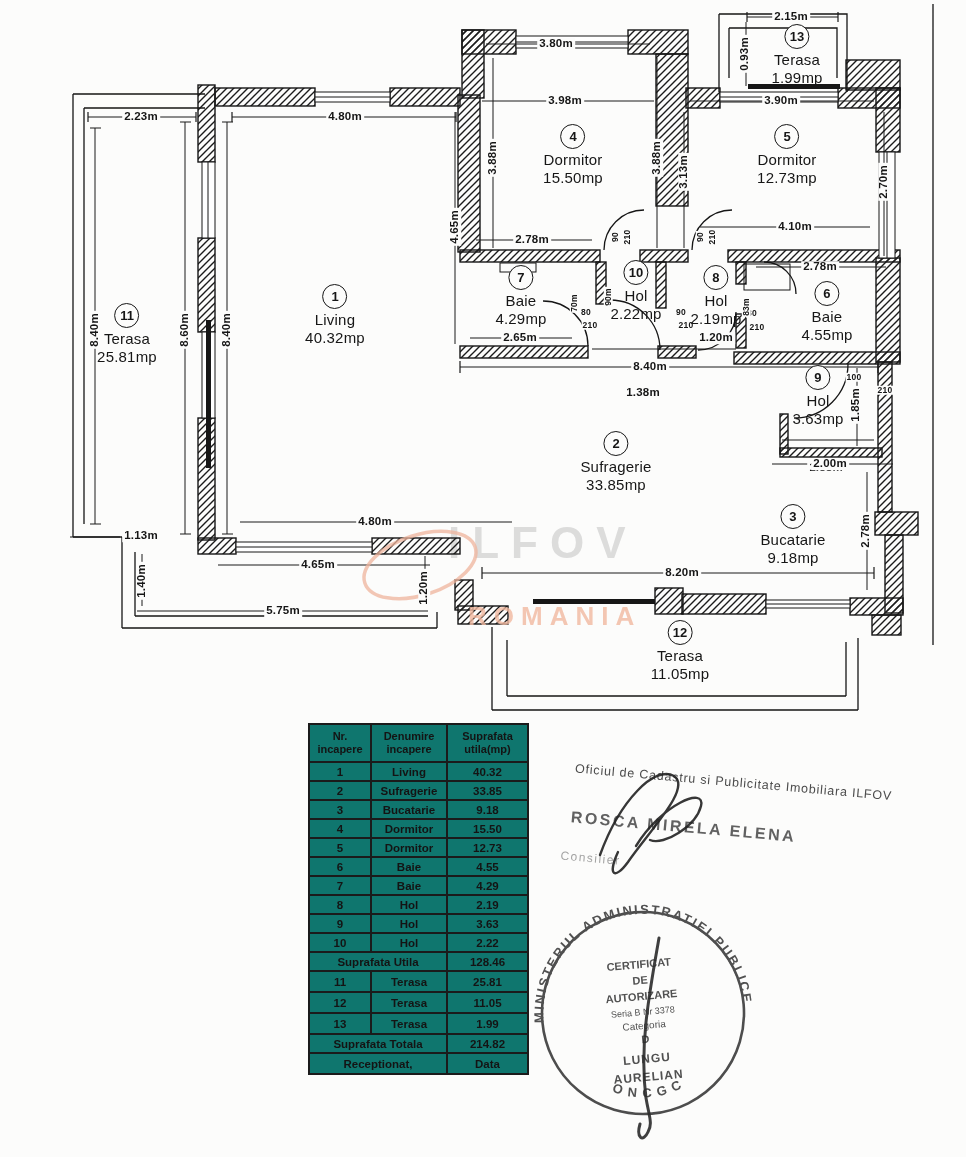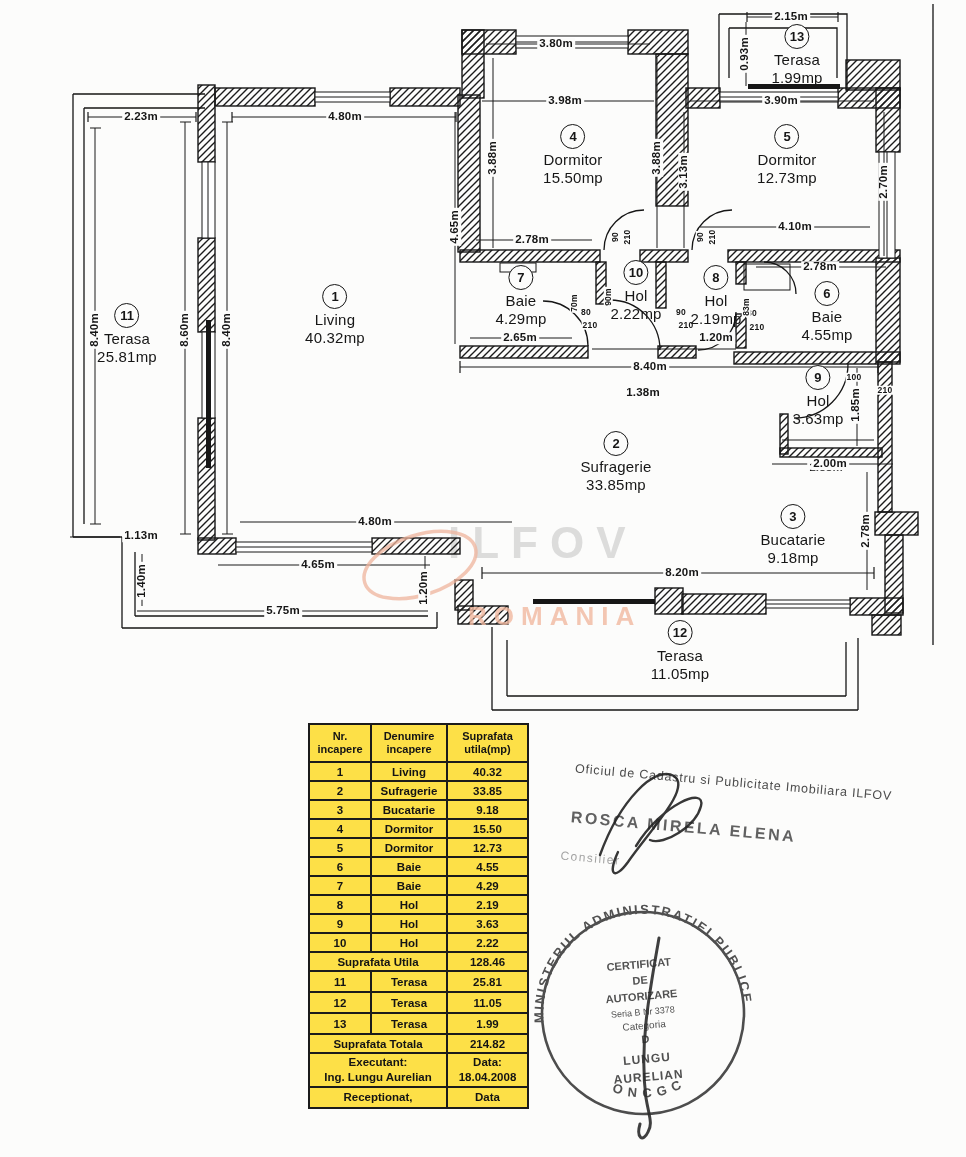--- a/index.html
+++ b/index.html
@@ -22,21 +22,21 @@
   .room .rname,.room .rarea{display:block;font-size:15px;font-weight:400;
         white-space:nowrap;letter-spacing:.2px}
   
   .wm-logo{position:absolute;left:448px;top:518px;z-index:1;font-size:44px;
         font-weight:700;color:#c2c2c2;opacity:.55;letter-spacing:12px}
   .wm-romania{position:absolute;left:468px;top:601px;z-index:4;font-size:26px;
         font-weight:700;color:#f2b9a0;opacity:.8;letter-spacing:7px}
   
   table.areas{position:absolute;left:308px;top:723px;z-index:3;
         border-collapse:collapse;table-layout:fixed;width:201px;
-        font-family:"Liberation Sans",sans-serif;background:#fde047}
+        font-family:"Liberation Sans",sans-serif;background:#0f766e}
   table.areas td,table.areas th{border:2px solid #1b1b1b;text-align:center;
         vertical-align:middle;font-size:11.5px;font-weight:700;
         padding:1px 2px;color:#141414}
   table.areas th{font-size:11px;line-height:1.15;height:34px}
   table.areas .c1{width:56px}
   table.areas .c2{width:70px}
   table.areas .c3{width:75px}
   table.areas tbody tr{height:19px}
   table.areas tr.tall{height:21px}
   .exe div{line-height:1.3}
@@ -451,28 +451,18 @@
         <td>13</td>
         <td>Terasa</td>
         <td>1.99</td>
       </tr>
     </tbody>
   <tbody>
     <tr>
       <td colspan="2">Suprafata Totala</td>
       <td>214.82</td>
     </tr>
-    <tr>
-      <td colspan="2" class="exe">
-        <div>Executant:</div>
-        <div>Ing. Lungu Aurelian</div>
-      </td>
-      <td class="exe">
-        <div>Data:</div>
-        <div>18.04.2008</div>
-      </td>
-    </tr>
     <tr class="tall">
       <td colspan="2">Receptionat,</td>
       <td>Data</td>
     </tr>
   </tbody>
 </table>
 
 </body></html>

